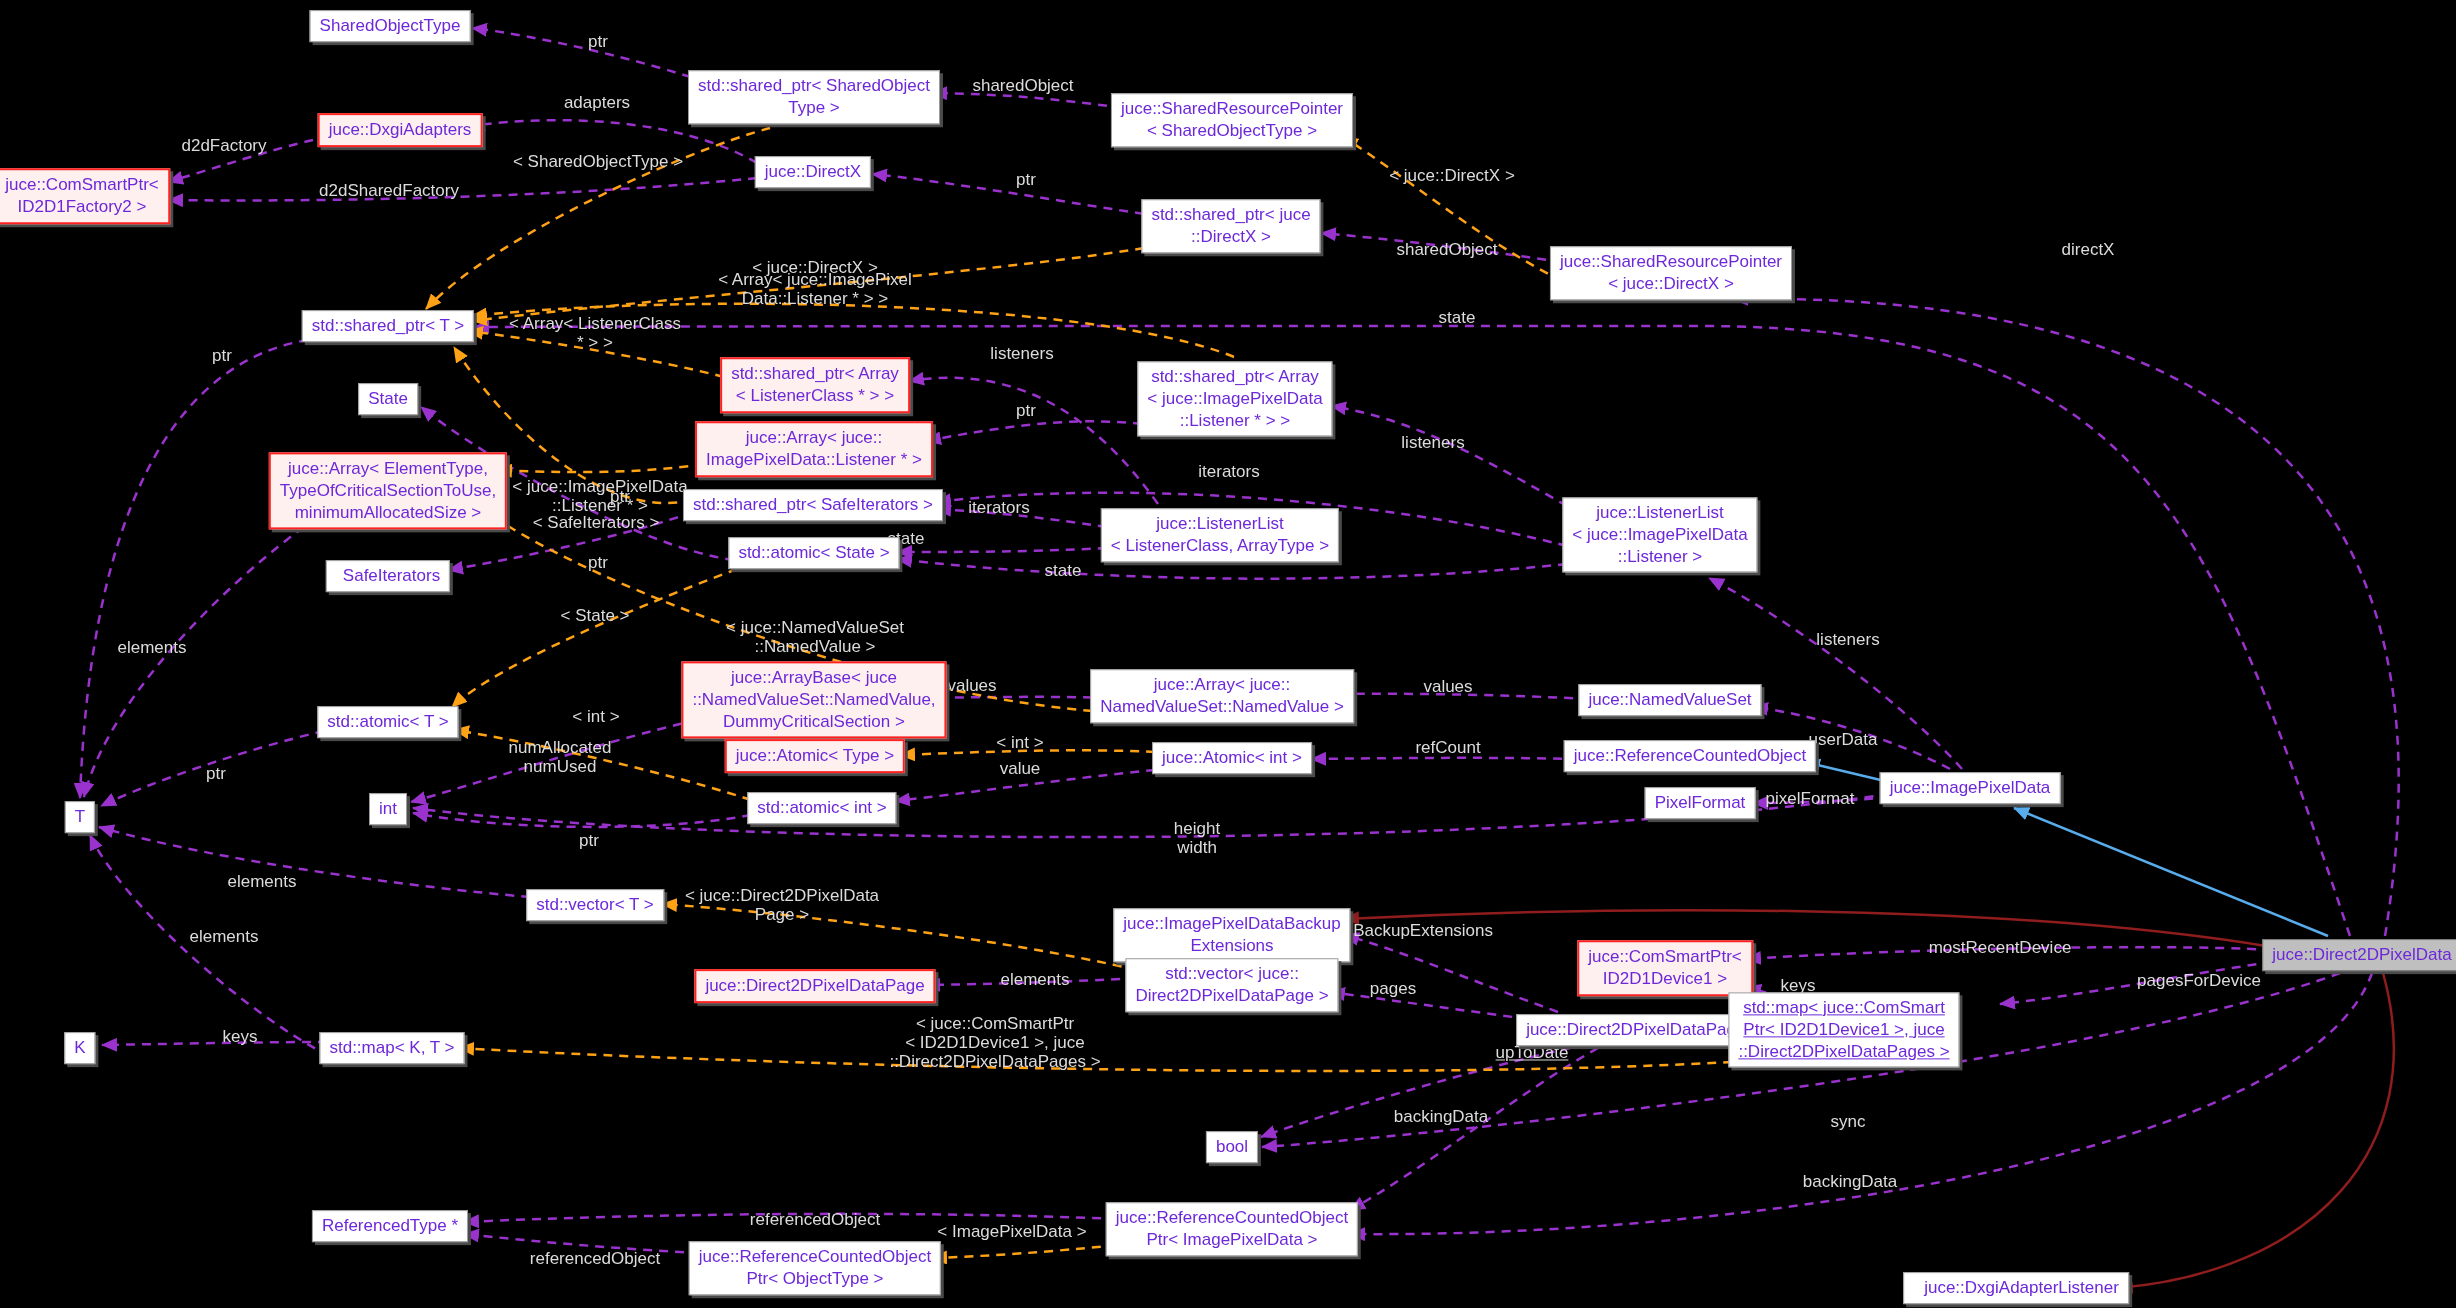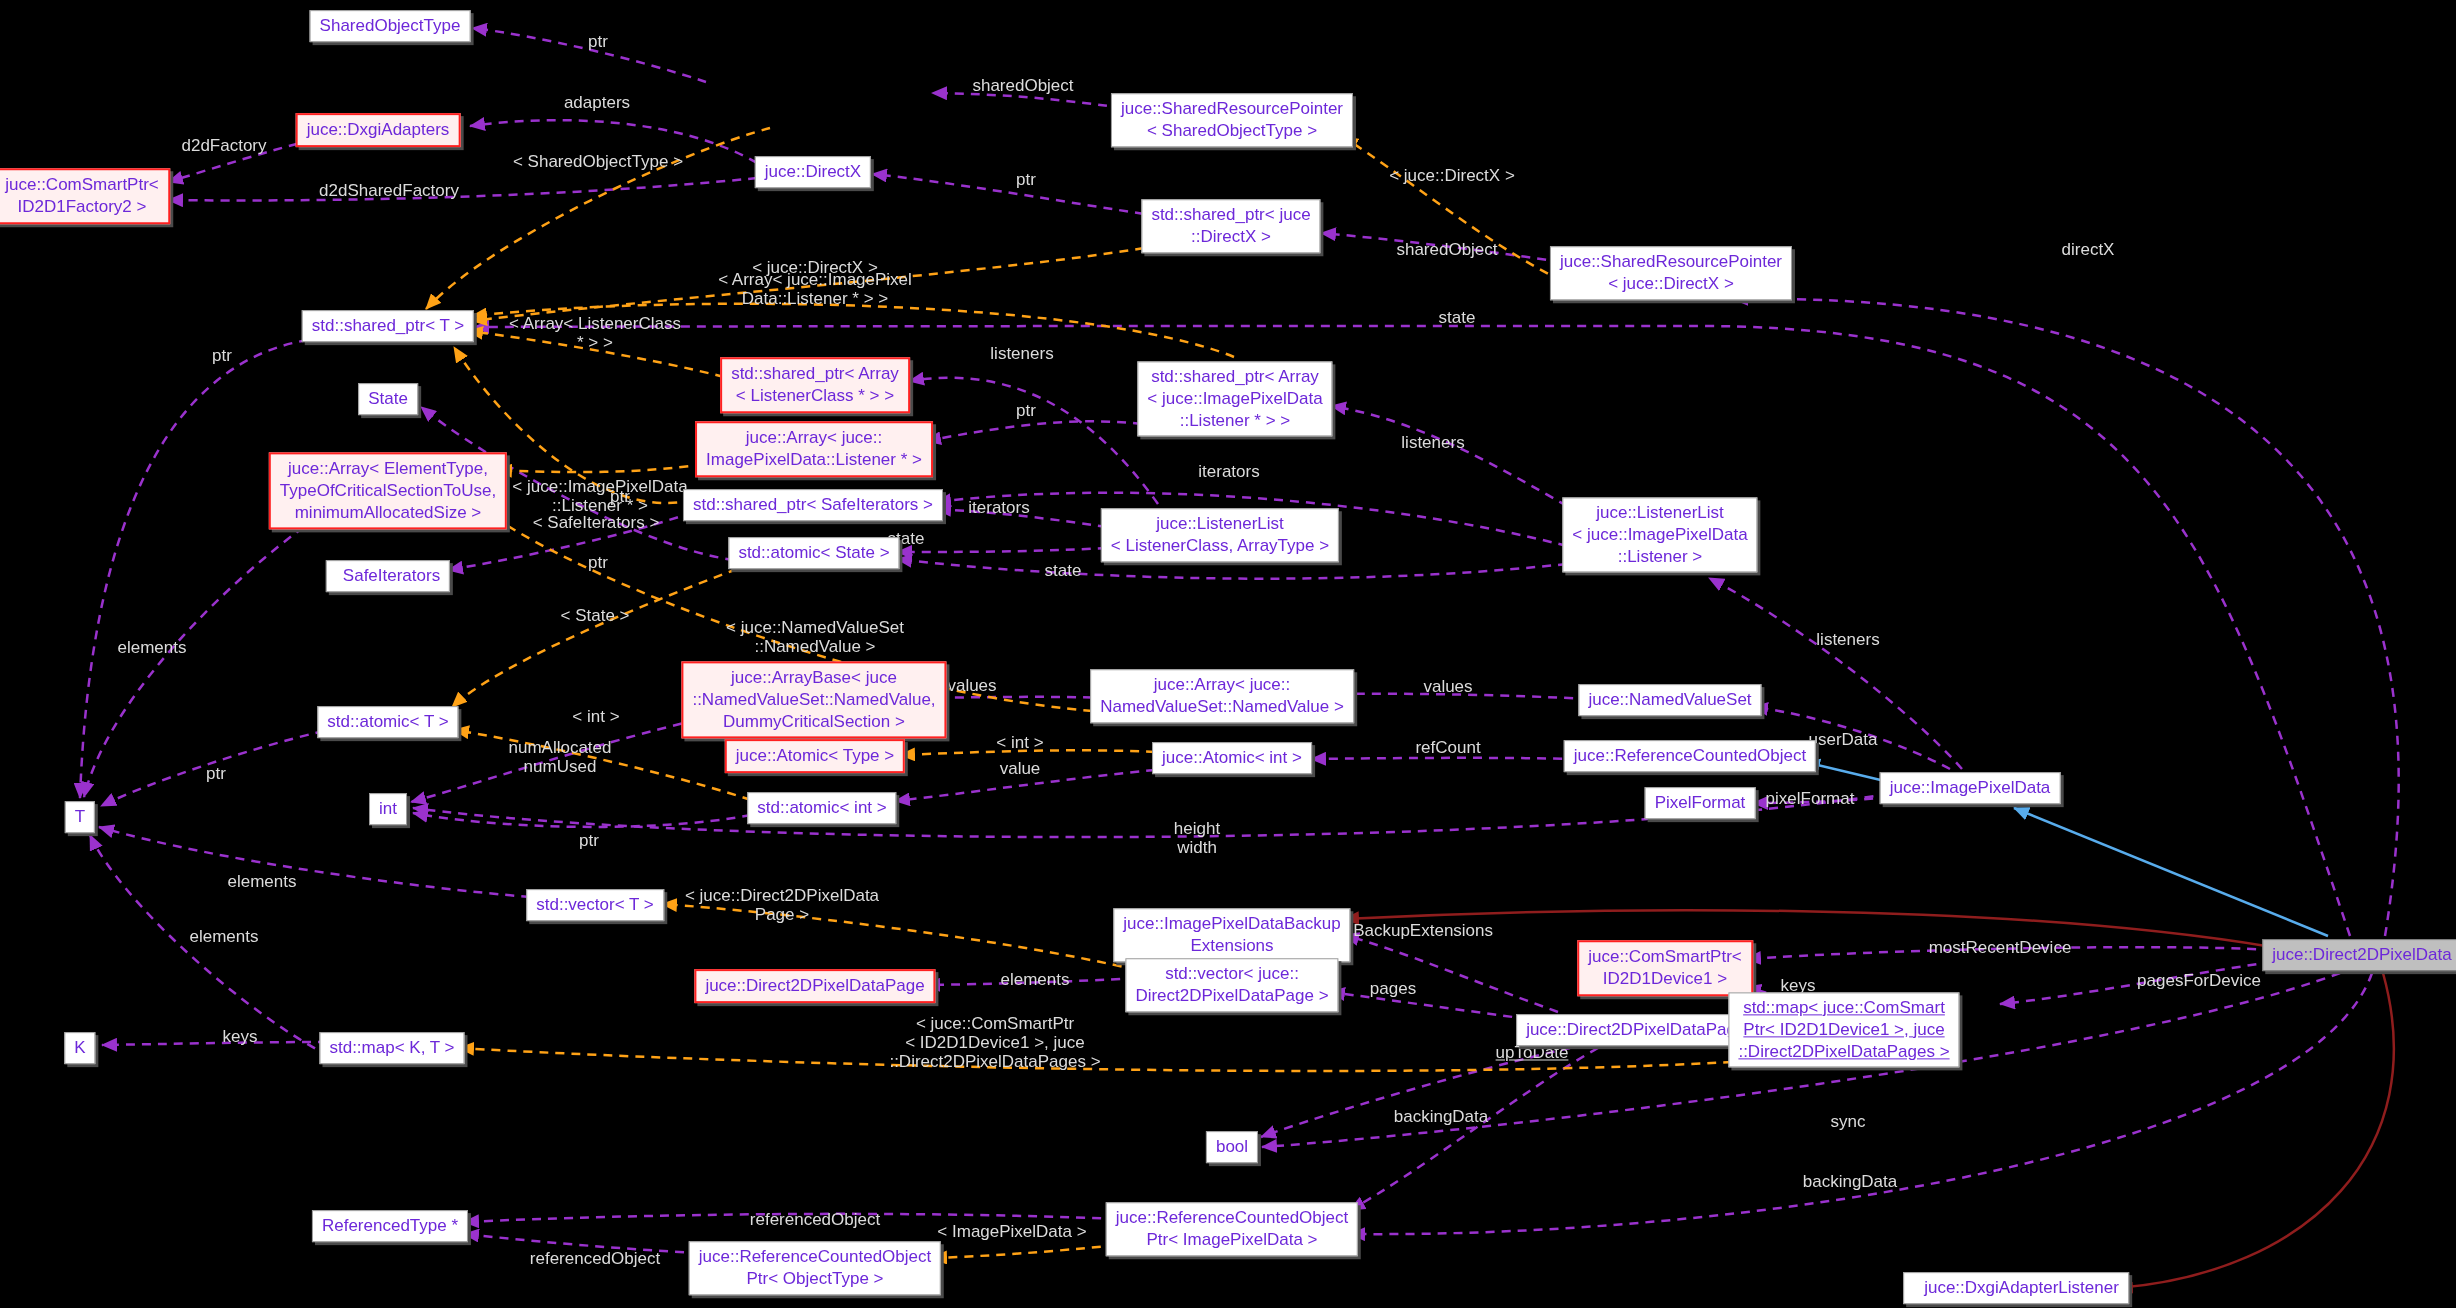--- a/index.html
+++ b/index.html
@@ -167,23 +167,25 @@
     <div class="edge-label" style="left: 596px; top: 717px;">&lt; int &gt;</div>
     <div class="edge-label" style="left: 1020px; top: 743px;">&lt; int &gt;</div>
     <div class="edge-label" style="left: 596px; top: 523px;">&lt; SafeIterators &gt;</div>
     <div class="edge-label" style="left: 782px; top: 905px;">&lt; juce::Direct2DPixelData
 Page &gt;</div>
     <div class="edge-label" style="left: 995px; top: 1043px;">&lt; juce::ComSmartPtr
 &lt; ID2D1Device1 &gt;, juce
 ::Direct2DPixelDataPages &gt;</div>
     <div class="edge-label" style="left: 1012px; top: 1232px;">&lt; ImagePixelData &gt;</div>
     <div class="node" style="left: 390px; top: 26px;">SharedObjectType</div>
-    <div class="node highlighted" style="left: 378px; top: 130px; text-align: right;">juce::DxgiAdapters</div>
+    <div class="node highlighted" style="left: 400px; top: 130px; text-align: right;">juce::DxgiAdapters</div>
     <div class="node highlighted" style="left: 82px; top: 196px;">juce::ComSmartPtr&lt;
 ID2D1Factory2 &gt;</div>
+    <div class="node" style="left: 814px; top: 97px;">std::shared_ptr&lt; SharedObject
+Type &gt;</div>
     <div class="node" style="left: 813px; top: 172px;">juce::DirectX</div>
     <div class="node" style="left: 1232px; top: 120px;">juce::SharedResourcePointer
 &lt; SharedObjectType &gt;</div>
     <div class="node" style="left: 1231px; top: 226px;">std::shared_ptr&lt; juce
 ::DirectX &gt;</div>
     <div class="node" style="left: 1671px; top: 273px;">juce::SharedResourcePointer
 &lt; juce::DirectX &gt;</div>
     <div class="node" style="left: 388px; top: 326px;">std::shared_ptr&lt; T &gt;</div>
     <div class="node" style="left: 388px; top: 399px;">State</div>
     <div class="node highlighted" style="left: 388px; top: 467px; margin-top: 24px;">juce::Array&lt; ElementType,

